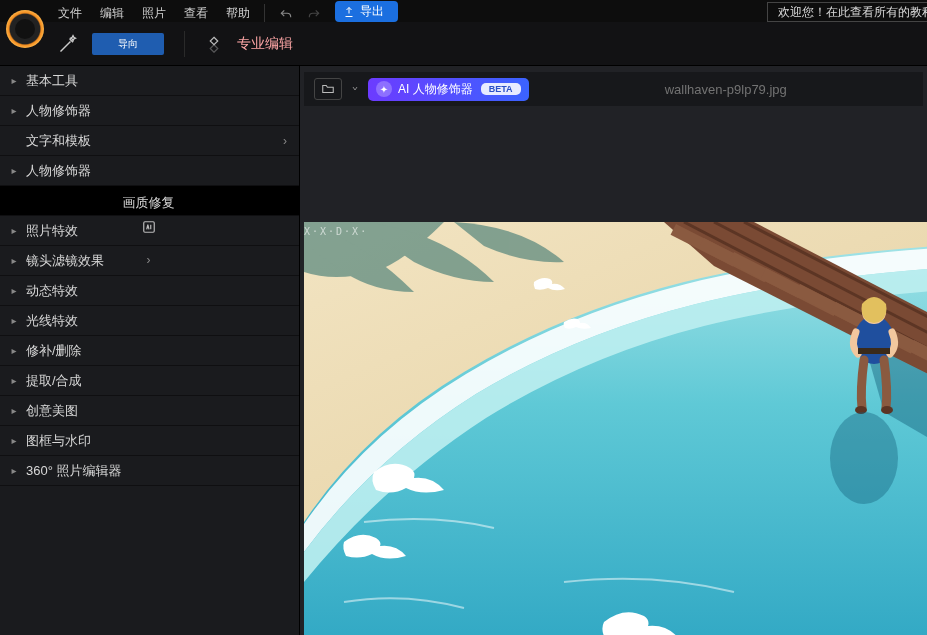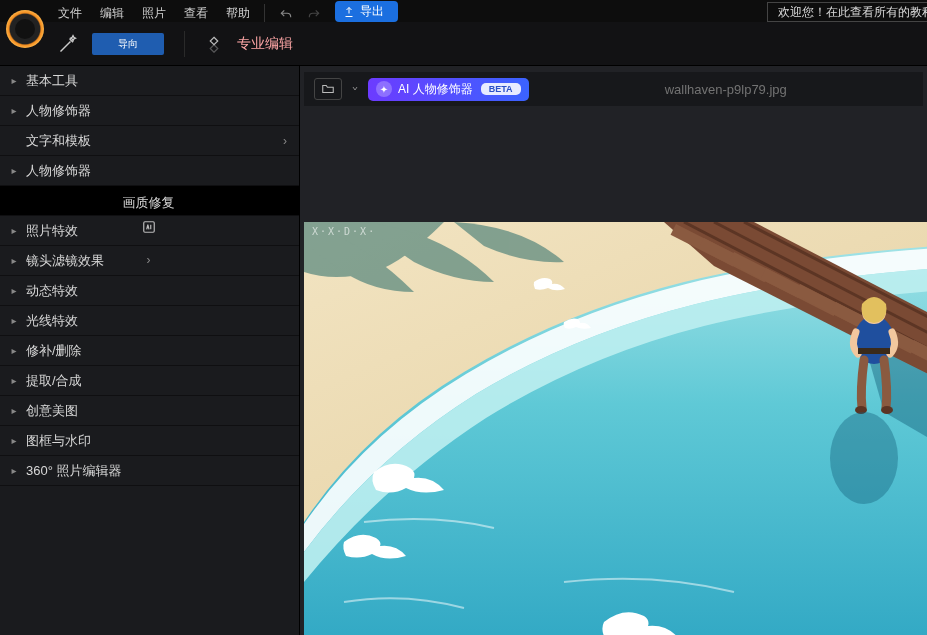--- a/index.html
+++ b/index.html
@@ -45,21 +45,21 @@
   .folder-btn svg{width:14px;height:14px;color:#bbb;}
   .ai-pill { display:flex;align-items:center; gap:6px; background: linear-gradient(90deg,#6c3bff,#3b63ff); color:#fff; font-size:12px; padding:3px 8px; border-radius:5px;}
   .ai-pill .dot{width:16px;height:16px;border-radius:50%;background:rgba(255,255,255,0.25);display:flex;align-items:center;justify-content:center;font-size:10px;}
   .beta-badge { background:#e7ebff; color:#2a50c7; font-size:9px; font-weight:bold; padding:1px 8px; border-radius:5px; margin-left:2px;}
   .filename { flex:1; text-align:center; font-size:13px; color:#737373;}
   .canvas-viewport { flex:1; margin: 6px 0 0 4px; overflow:hidden; position:relative;}
 
   
   .art { position:absolute; left:0; top:110px; width:700px; height:520px; }
   .art svg { width:100%; height:100%; display:block;}
-  .watermark { position:absolute; left:8px; top:114px; font-size:10px; color:rgba(255,255,255,0.6); letter-spacing:2px; font-family:monospace;}
+  .watermark { position:absolute; left:0; top:114px; font-size:10px; color:rgba(255,255,255,0.6); letter-spacing:2px; font-family:monospace;}
 </style>
 </head>
 <body>
 
 <div class="menubar">
   <div class="logo">
     <div class="logo-ring">
         <div class="logo-inner"></div>
       </div>
   </div>

